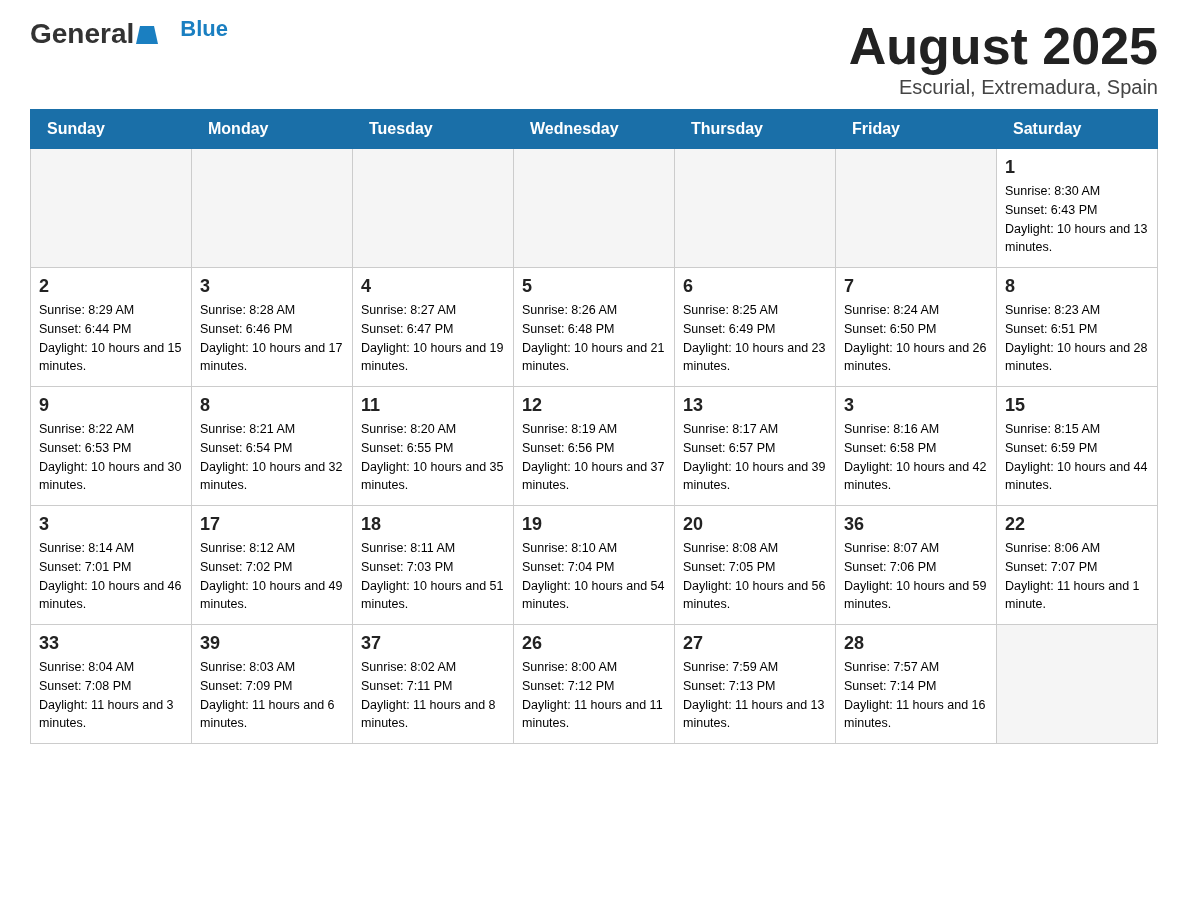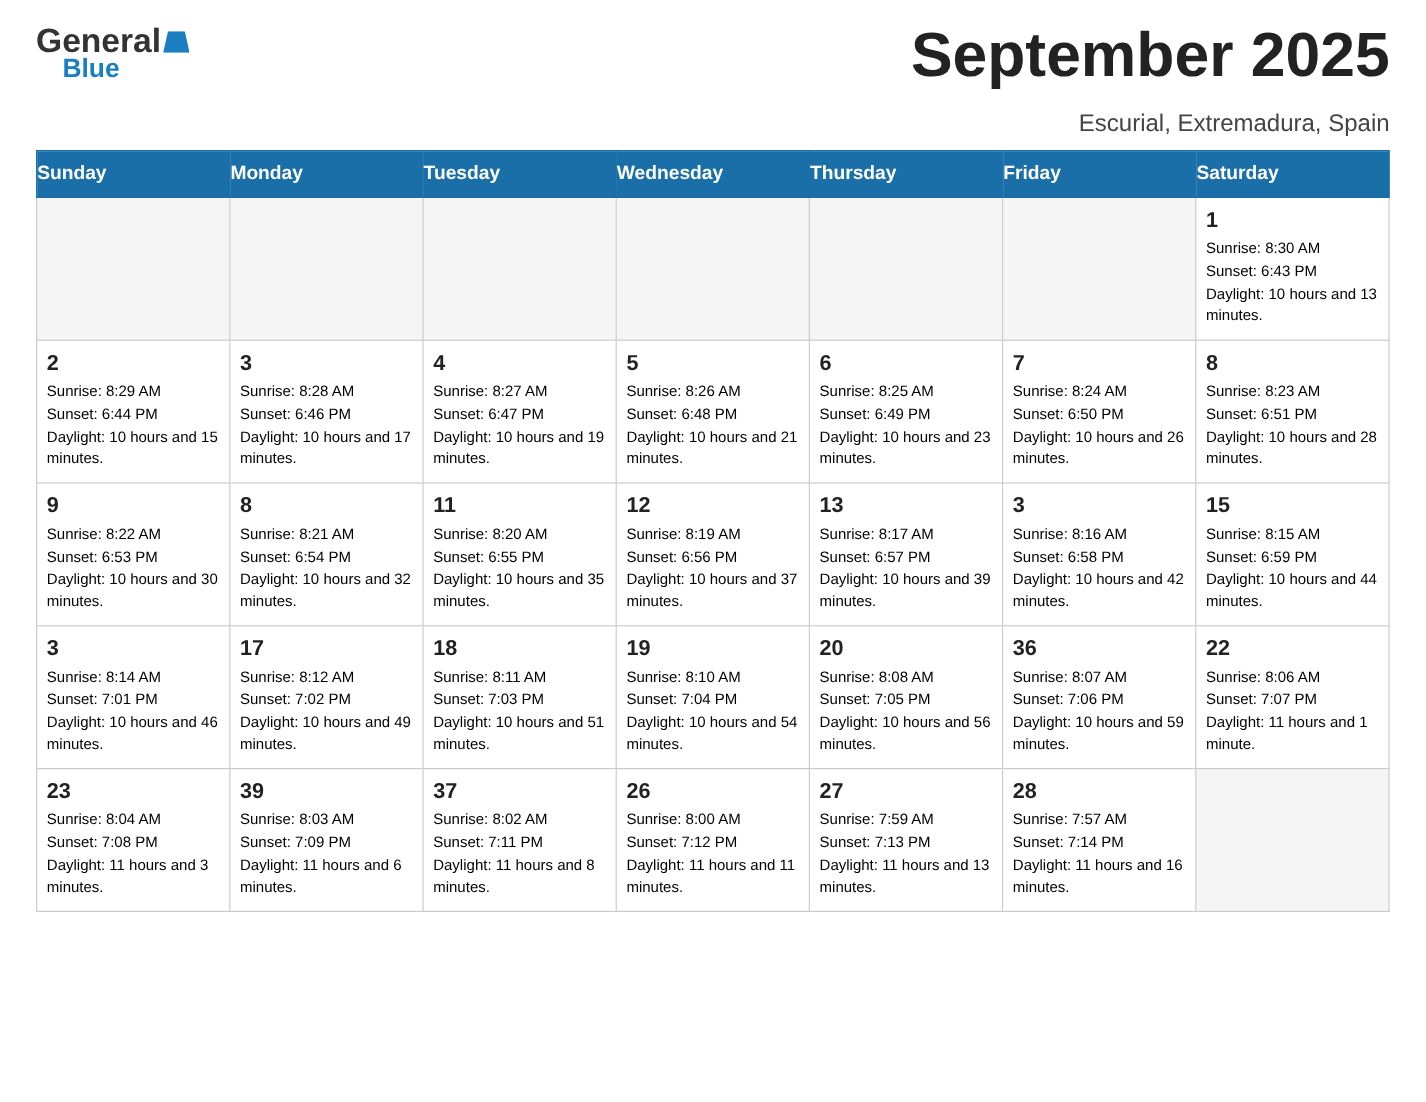--- a/index.html
+++ b/index.html
@@ -14,21 +14,21 @@
 
     .header-area {
       display: flex;
       justify-content: space-between;
       align-items: flex-start;
       margin-bottom: 10px;
     }
 
     .logo {
       display: flex;
-      flex-direction: column;
+      flex-direction: row;
       align-items: flex-start;
       text-align: right;
     }
 
     .logo-text {
       display: flex;
       align-items: center;
       font-size: 28px;
       font-weight: bold;
       color: #333;
@@ -53,35 +53,35 @@
     .month-title {
       font-size: 52px;
       font-weight: bold;
       color: #222;
       line-height: 1;
     }
 
     .location {
       font-size: 20px;
       color: #444;
-      margin-top: 20px;
+      margin-top: 4px;
     }
 
     .calendar {
       width: 100%;
       border-collapse: collapse;
       margin-top: 10px;
     }
 
     .calendar thead tr th {
       background-color: #1a6fa8;
       color: #fff;
       font-size: 16px;
       font-weight: bold;
-      padding: 10px 0;
+      padding: 10px 16px;
       text-align: left;
       border: 1px solid #1a6fa8;
     }
 
     .calendar tbody tr td {
       vertical-align: top;
       padding: 8px 8px 10px 8px;
       border: 1px solid #ccc;
       font-size: 13px;
       width: 14.28%;
@@ -126,21 +126,21 @@
       <span class="logo-general">General</span>
       <span class="logo-icon-wrap">
         <svg width="22" height="18" viewBox="0 0 22 18" style="margin-left:2px;margin-top:2px;">
           <polygon points="4,0 18,0 22,18 0,18" fill="#1a7fc1"></polygon>
         </svg>
       </span>
     </div>
     <div class="logo-blue-line">Blue</div>
   </div>
   <div class="title-area">
-    <div class="month-title">September 2025</div>
+    <div class="month-title">August 2025</div>
     <div class="location">Escurial, Extremadura, Spain</div>
   </div>
 </div>
 
 <table class="calendar">
   <thead>
     <tr>
 
     <th>Sunday</th>
         <th>Monday</th>
@@ -250,21 +250,21 @@
           <span class="day-number">36</span>
           <div class="day-detail">Sunrise: 8:07 AM<br>Sunset: 7:06 PM<br>Daylight: 10 hours and 59 minutes.</div>
         </td>
         <td>
           <span class="day-number">22</span>
           <div class="day-detail">Sunrise: 8:06 AM<br>Sunset: 7:07 PM<br>Daylight: 11 hours and 1 minute.</div>
         </td>
       </tr>
       <tr class="row-divider">
         <td>
-          <span class="day-number">23</span>
+          <span class="day-number">33</span>
           <div class="day-detail">Sunrise: 8:04 AM<br>Sunset: 7:08 PM<br>Daylight: 11 hours and 3 minutes.</div>
         </td>
         <td>
           <span class="day-number">39</span>
           <div class="day-detail">Sunrise: 8:03 AM<br>Sunset: 7:09 PM<br>Daylight: 11 hours and 6 minutes.</div>
         </td>
         <td>
           <span class="day-number">37</span>
           <div class="day-detail">Sunrise: 8:02 AM<br>Sunset: 7:11 PM<br>Daylight: 11 hours and 8 minutes.</div>
         </td>

